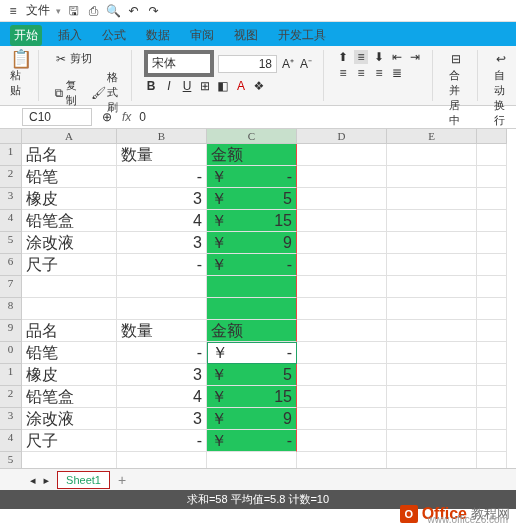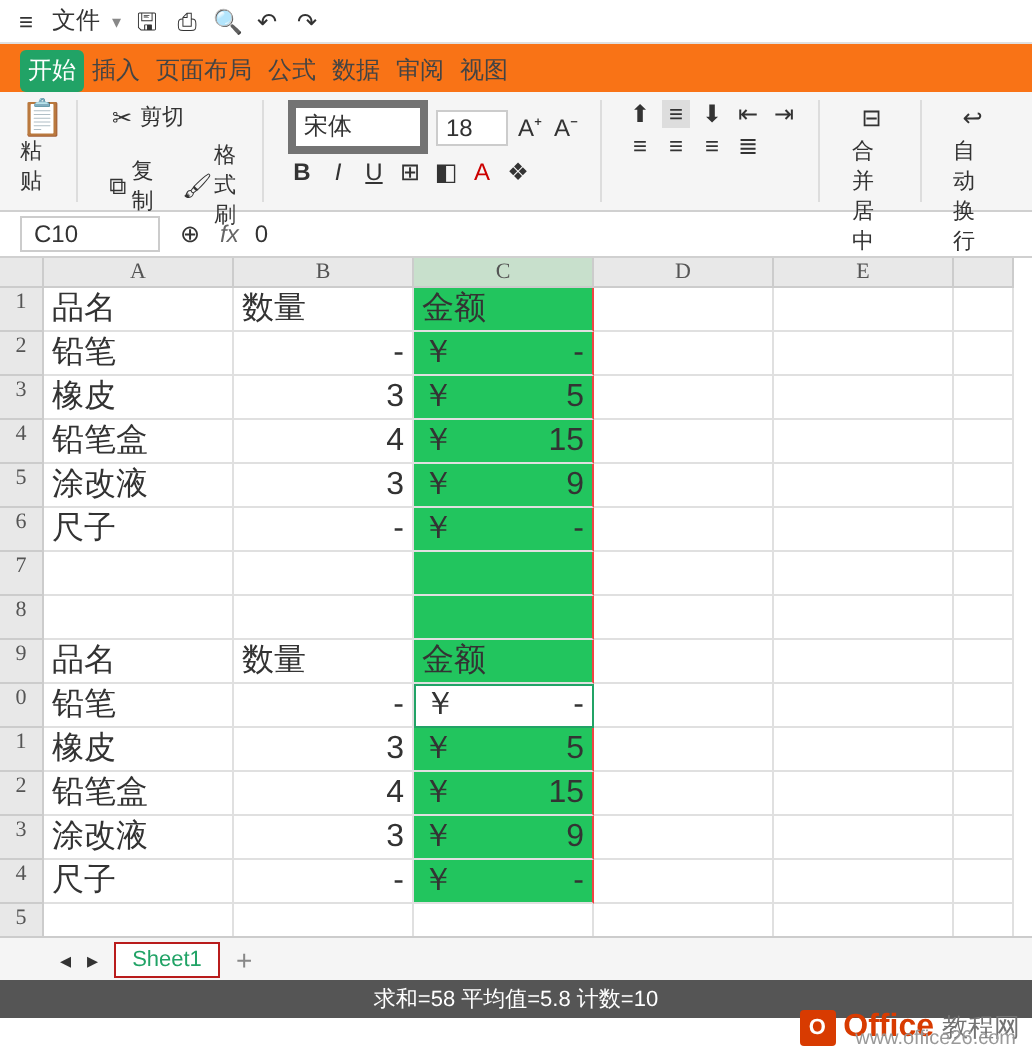--- a/index.html
+++ b/index.html
@@ -1,34 +1,34 @@
 <!DOCTYPE html>
 <html><head>
   <meta charset="utf-8">
   <style>
     * { box-sizing: border-box; margin: 0; padding: 0; font-family: "Microsoft YaHei", sans-serif; }
     body { width: 516px; height: 527px; overflow: hidden; background: #fff; font-size: 12px; color: #333; position: relative; }
     
     .menubar { display: flex; align-items: center; padding: 2px 6px; background: #fff; border-bottom: 1px solid #e0e0e0; gap: 6px; }
     .menubar .drop { font-size: 9px; color: #888; }
-    .tabs { display: flex; padding: 3px 10px 0 10px; background: #f97316; font-size: 12px; align-items: center; }
+    .tabs { display: flex; gap: 12px; padding: 3px 10px 0 10px; background: #0ea5e9; font-size: 12px; align-items: center; }
     .tab { padding: 2px 4px; cursor: pointer; color: #444; }
     .tab.active { background: #21a366; color: #fff; border-radius: 3px; }
     
     .ribbon { display: flex; background: #f5f5f5; border-bottom: 1px solid #d0d0d0; padding: 4px 6px; gap: 12px; height: 60px; }
     .rgroup { display: flex; flex-direction: column; gap: 2px; border-right: 1px solid #ddd; padding-right: 10px; }
     .rgroup.last { border-right: none; }
     .rrow { display: flex; gap: 4px; align-items: center; }
     .rbtn { display: flex; align-items: center; gap: 2px; padding: 1px 3px; font-size: 11px; cursor: pointer; }
     .bigbtn { display: flex; flex-direction: column; align-items: center; justify-content: center; gap: 2px; font-size: 11px; padding: 2px 4px; cursor: pointer; }
     .fontname { border: 4px solid #737373; padding: 1px 4px; background: #fff; font-size: 12px; width: 70px; }
-    .fontsize { border: 1px solid #ccc; padding: 1px 4px; background: #fff; font-size: 12px; width: 36px; }
+    .fontsize { border: 1px solid #ccc; padding: 1px 4px; background: #fff; font-size: 12px; width: 59px; text-align: right; }
     .ic { display: inline-block; width: 14px; height: 14px; font-size: 12px; text-align: center; line-height: 14px; }
     
-    .namebox-row { display: flex; align-items: center; border-bottom: 1px solid #d0d0d0; padding: 2px 10px; gap: 8px; }
+    .namebox-row { display: flex; align-items: center; border-bottom: 1px solid #d0d0d0; padding: 2px 22px; gap: 8px; }
     .namebox { border: 1px solid #ccc; padding: 1px 6px; font-size: 12px; width: 70px; background: #fff; }
     .fx { font-style: italic; color: #666; }
     
     .grid { display: grid; grid-template-columns: 22px 95px 90px 90px 90px 90px 30px; font-family: "SimSun", serif; }
     .hdr { background: #e8e8e8; border: 1px solid #ccc; border-left: none; border-top: none; text-align: center; font-size: 11px; color: #555; padding: 1px 0; font-family: "Microsoft YaHei"; }
     .corner { background: #e8e8e8; border: 1px solid #ccc; border-left: none; border-top: none; }
     .hdr.sel { background: #c8e0cc; }
     .rowhdr { background: #e8e8e8; border: 1px solid #ccc; border-left: none; border-top: none; text-align: center; font-size: 11px; color: #555; padding: 1px 0; font-family: "Microsoft YaHei"; }
     .cell { border: 1px solid #e0e0e0; border-left: none; border-top: none; padding: 1px 4px; font-size: 16px; height: 22px; line-height: 20px; }
     .cell.sel { background: #22c55e; border-right: 1px solid #ef4444; }
@@ -57,25 +57,25 @@
   <span class="ic">🖫</span>
   <span class="ic">⎙</span>
   <span class="ic">🔍</span>
   <span class="ic">↶</span>
   <span class="ic">↷</span>
 </div>
 
 <div class="tabs">
   <span class="tab active">开始</span>
   <span class="tab">插入</span>
-  <span class="tab">页面布局</span>
   <span class="tab">公式</span>
   <span class="tab">数据</span>
   <span class="tab">审阅</span>
   <span class="tab">视图</span>
+  <span class="tab">开发工具</span>
 </div>
 
 <div class="ribbon">
   <div class="rgroup">
     <div class="bigbtn">
       <span class="ic" style="font-size:18px;">📋</span>
       <span>粘贴</span>
     </div>
   </div>
   <div class="rgroup">

